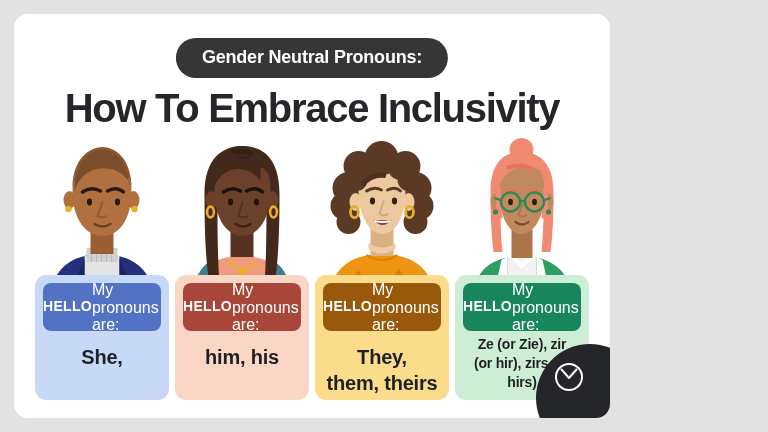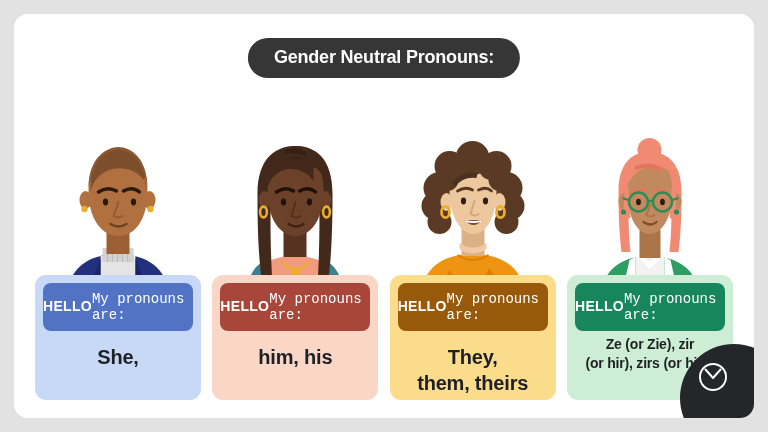--- a/index.html
+++ b/index.html
@@ -5,21 +5,21 @@
   * { box-sizing: border-box; margin: 0; padding: 0; }
   html, body {
     width: 768px; height: 432px;
     background: #e2e2e2;
     font-family: "Liberation Sans", sans-serif;
     overflow: hidden;
   }
   #slide {
     position: absolute;
     left: 14px; top: 14px;
-    width: 740px; height: 404px;
+    width: 596px; height: 404px;
     background: #ffffff;
     border-radius: 14px;
     overflow: hidden;
   }
 
   
   #badge {
     position: absolute;
     left: 50%; transform: translateX(-50%);
     top: 24px;
@@ -88,24 +88,23 @@
     justify-content: center;
     color: #ffffff;
     line-height: 1.12;
   }
   .hello {
     font-size: 14px;
     font-weight: bold;
     letter-spacing: 0.3px;
   }
   .subhead {
-    font-size: 14px;
+    font-size: 16px;
     font-weight: normal;
     margin-top: 1px;
-    font-family: Liberation Mono, monospace;
   }
   .pronouns {
     margin-top: 13px;
     text-align: center;
     font-weight: bold;
     color: #1f2024;
     line-height: 1.32;
     letter-spacing: -0.2px;
   }
   .pronouns.big  { font-size: 20px; }
@@ -124,20 +123,21 @@
     left: 16px; top: 16px;
     width: 34px; height: 34px;
   }
 </style>
 </head>
 <body style="background: rgb(226, 226, 226);">
 
 <div id="slide" style="background: rgb(255, 255, 255);">
 
   <div id="badge" style="background: rgb(54, 54, 54);">Gender Neutral Pronouns:</div>
+  <div id="headline" style="color: rgb(37, 38, 42);">How To Embrace Inclusivity</div>
 
   <div id="columns">
 
     <div class="column">
       <div class="person">
         <svg viewBox="0 0 135 155">
 
           <path d="M18 155 C20 128 44 118 67 118 C90 118 115 128 117 155 Z" fill="#23307d"></path>
 
           <path d="M50 120 L50 155 L85 155 L85 120 Z" fill="#e4e4e4"></path>

